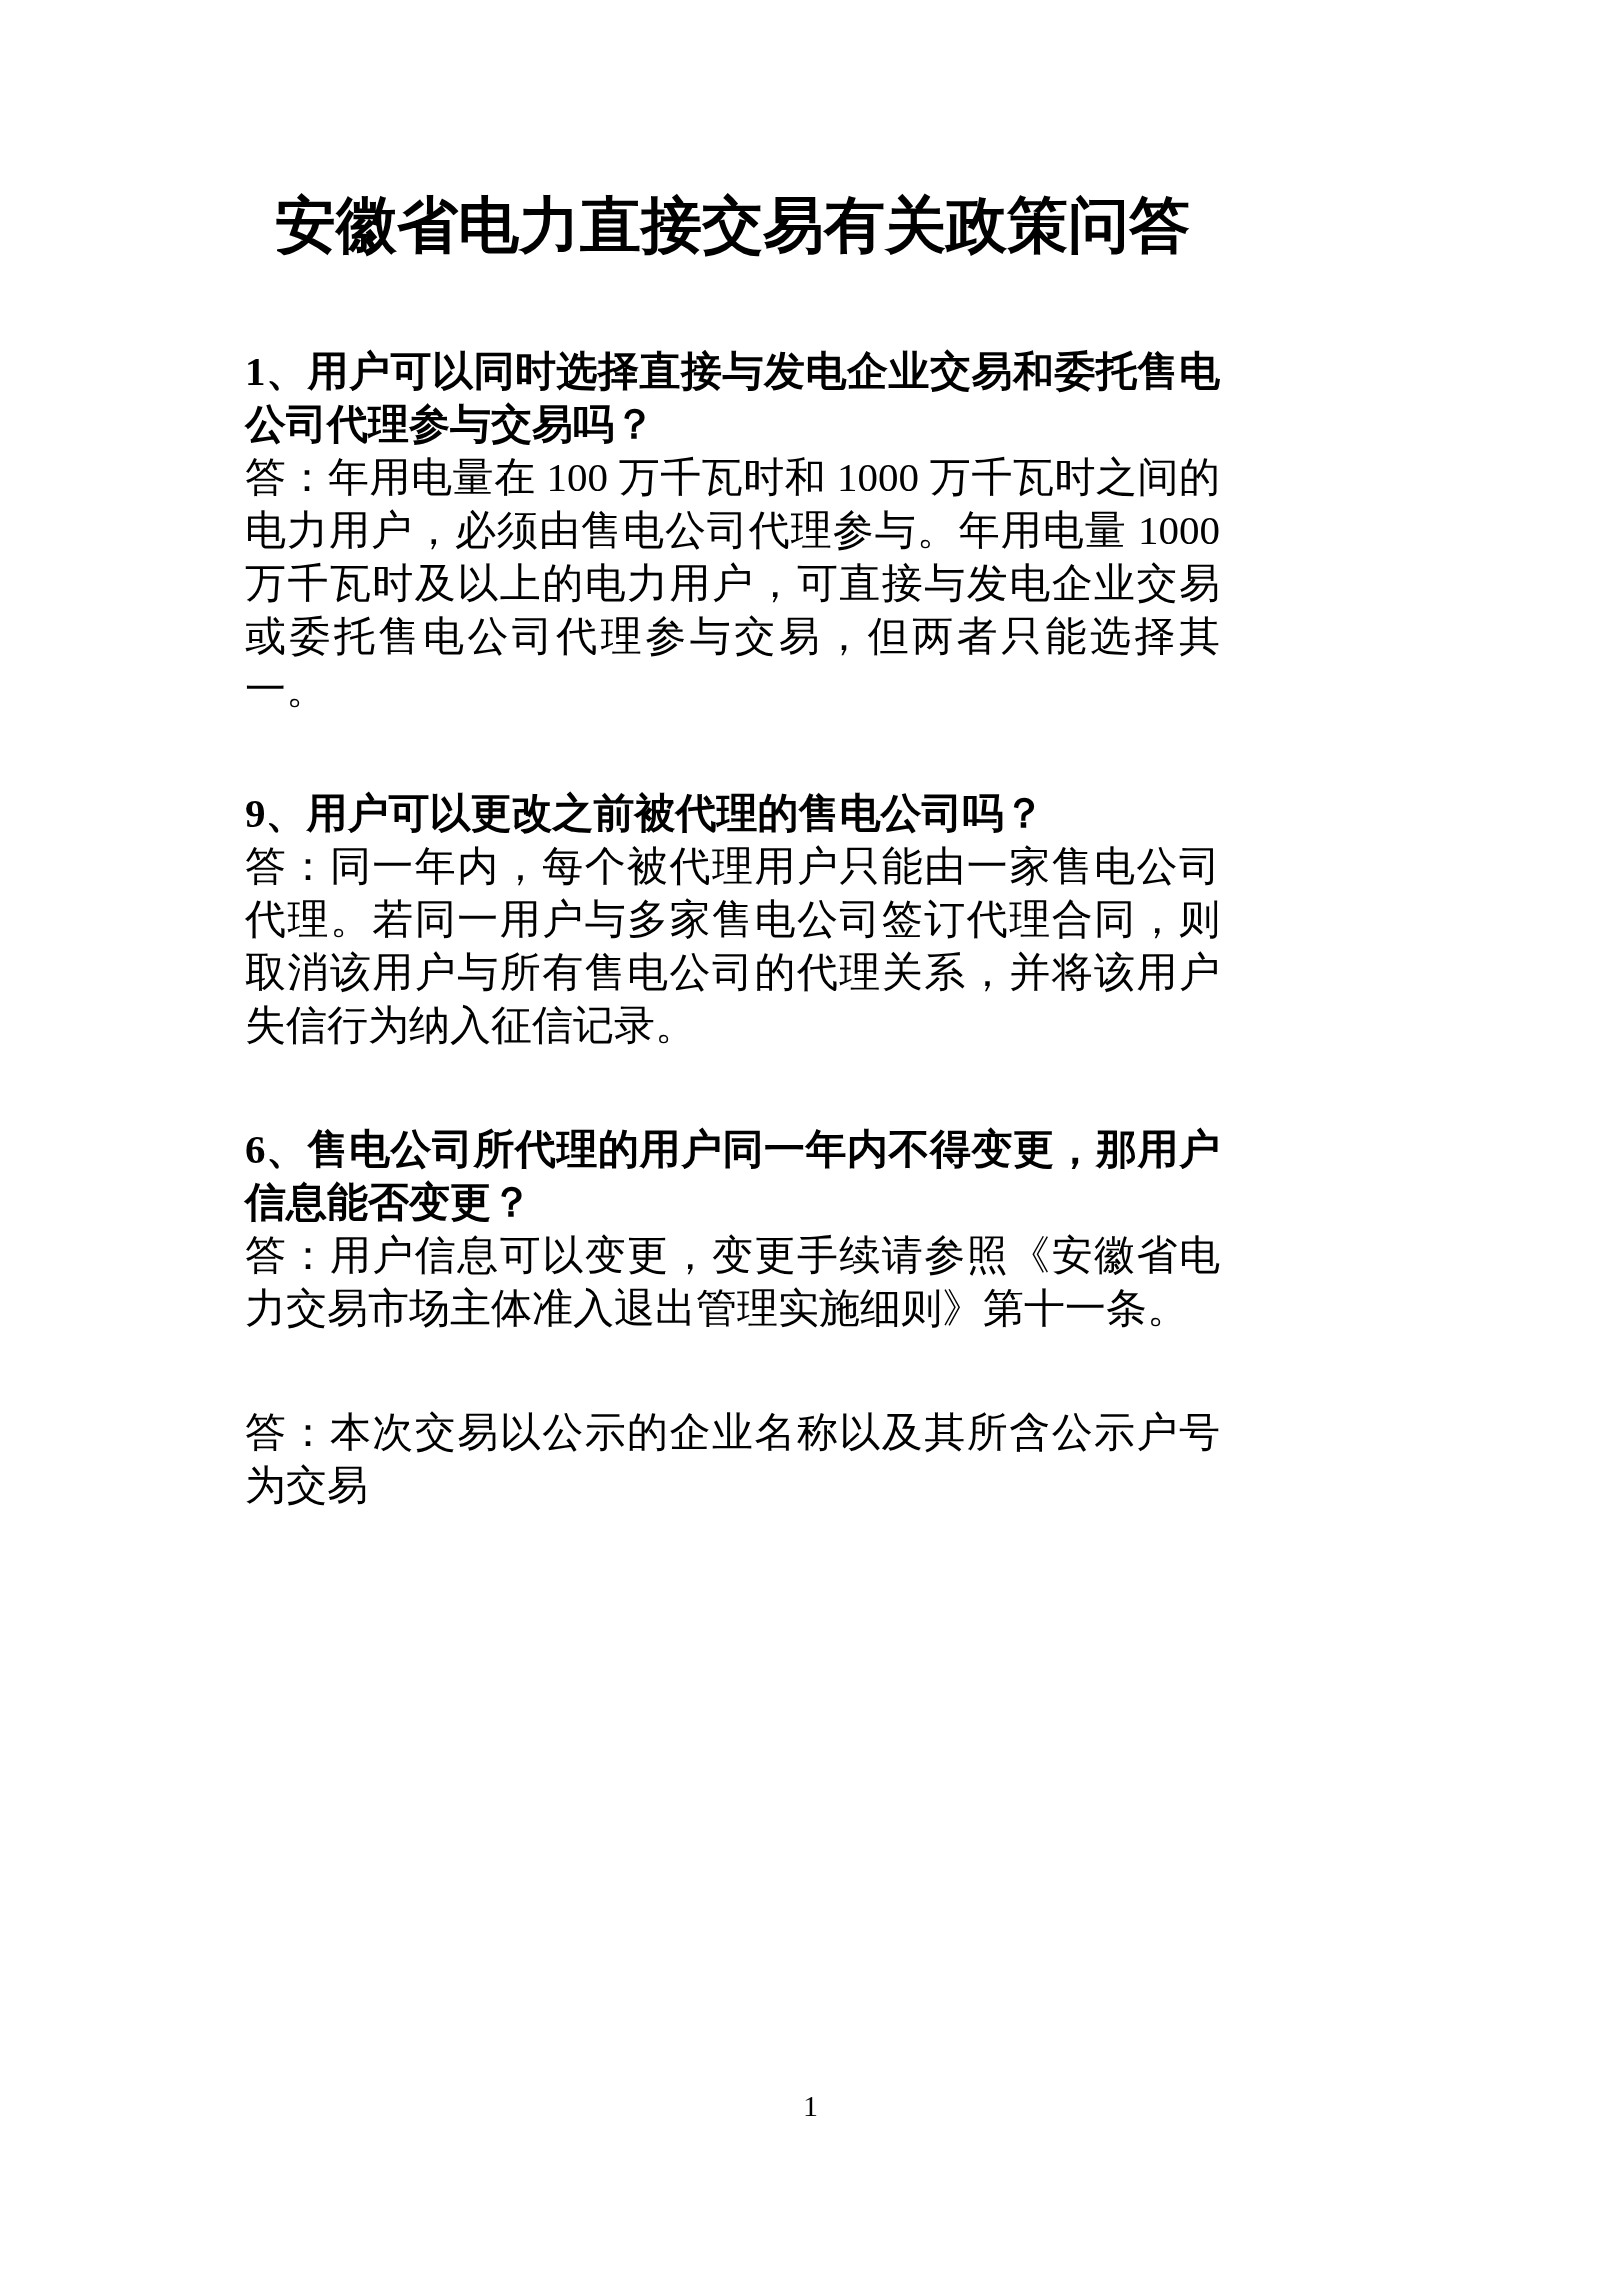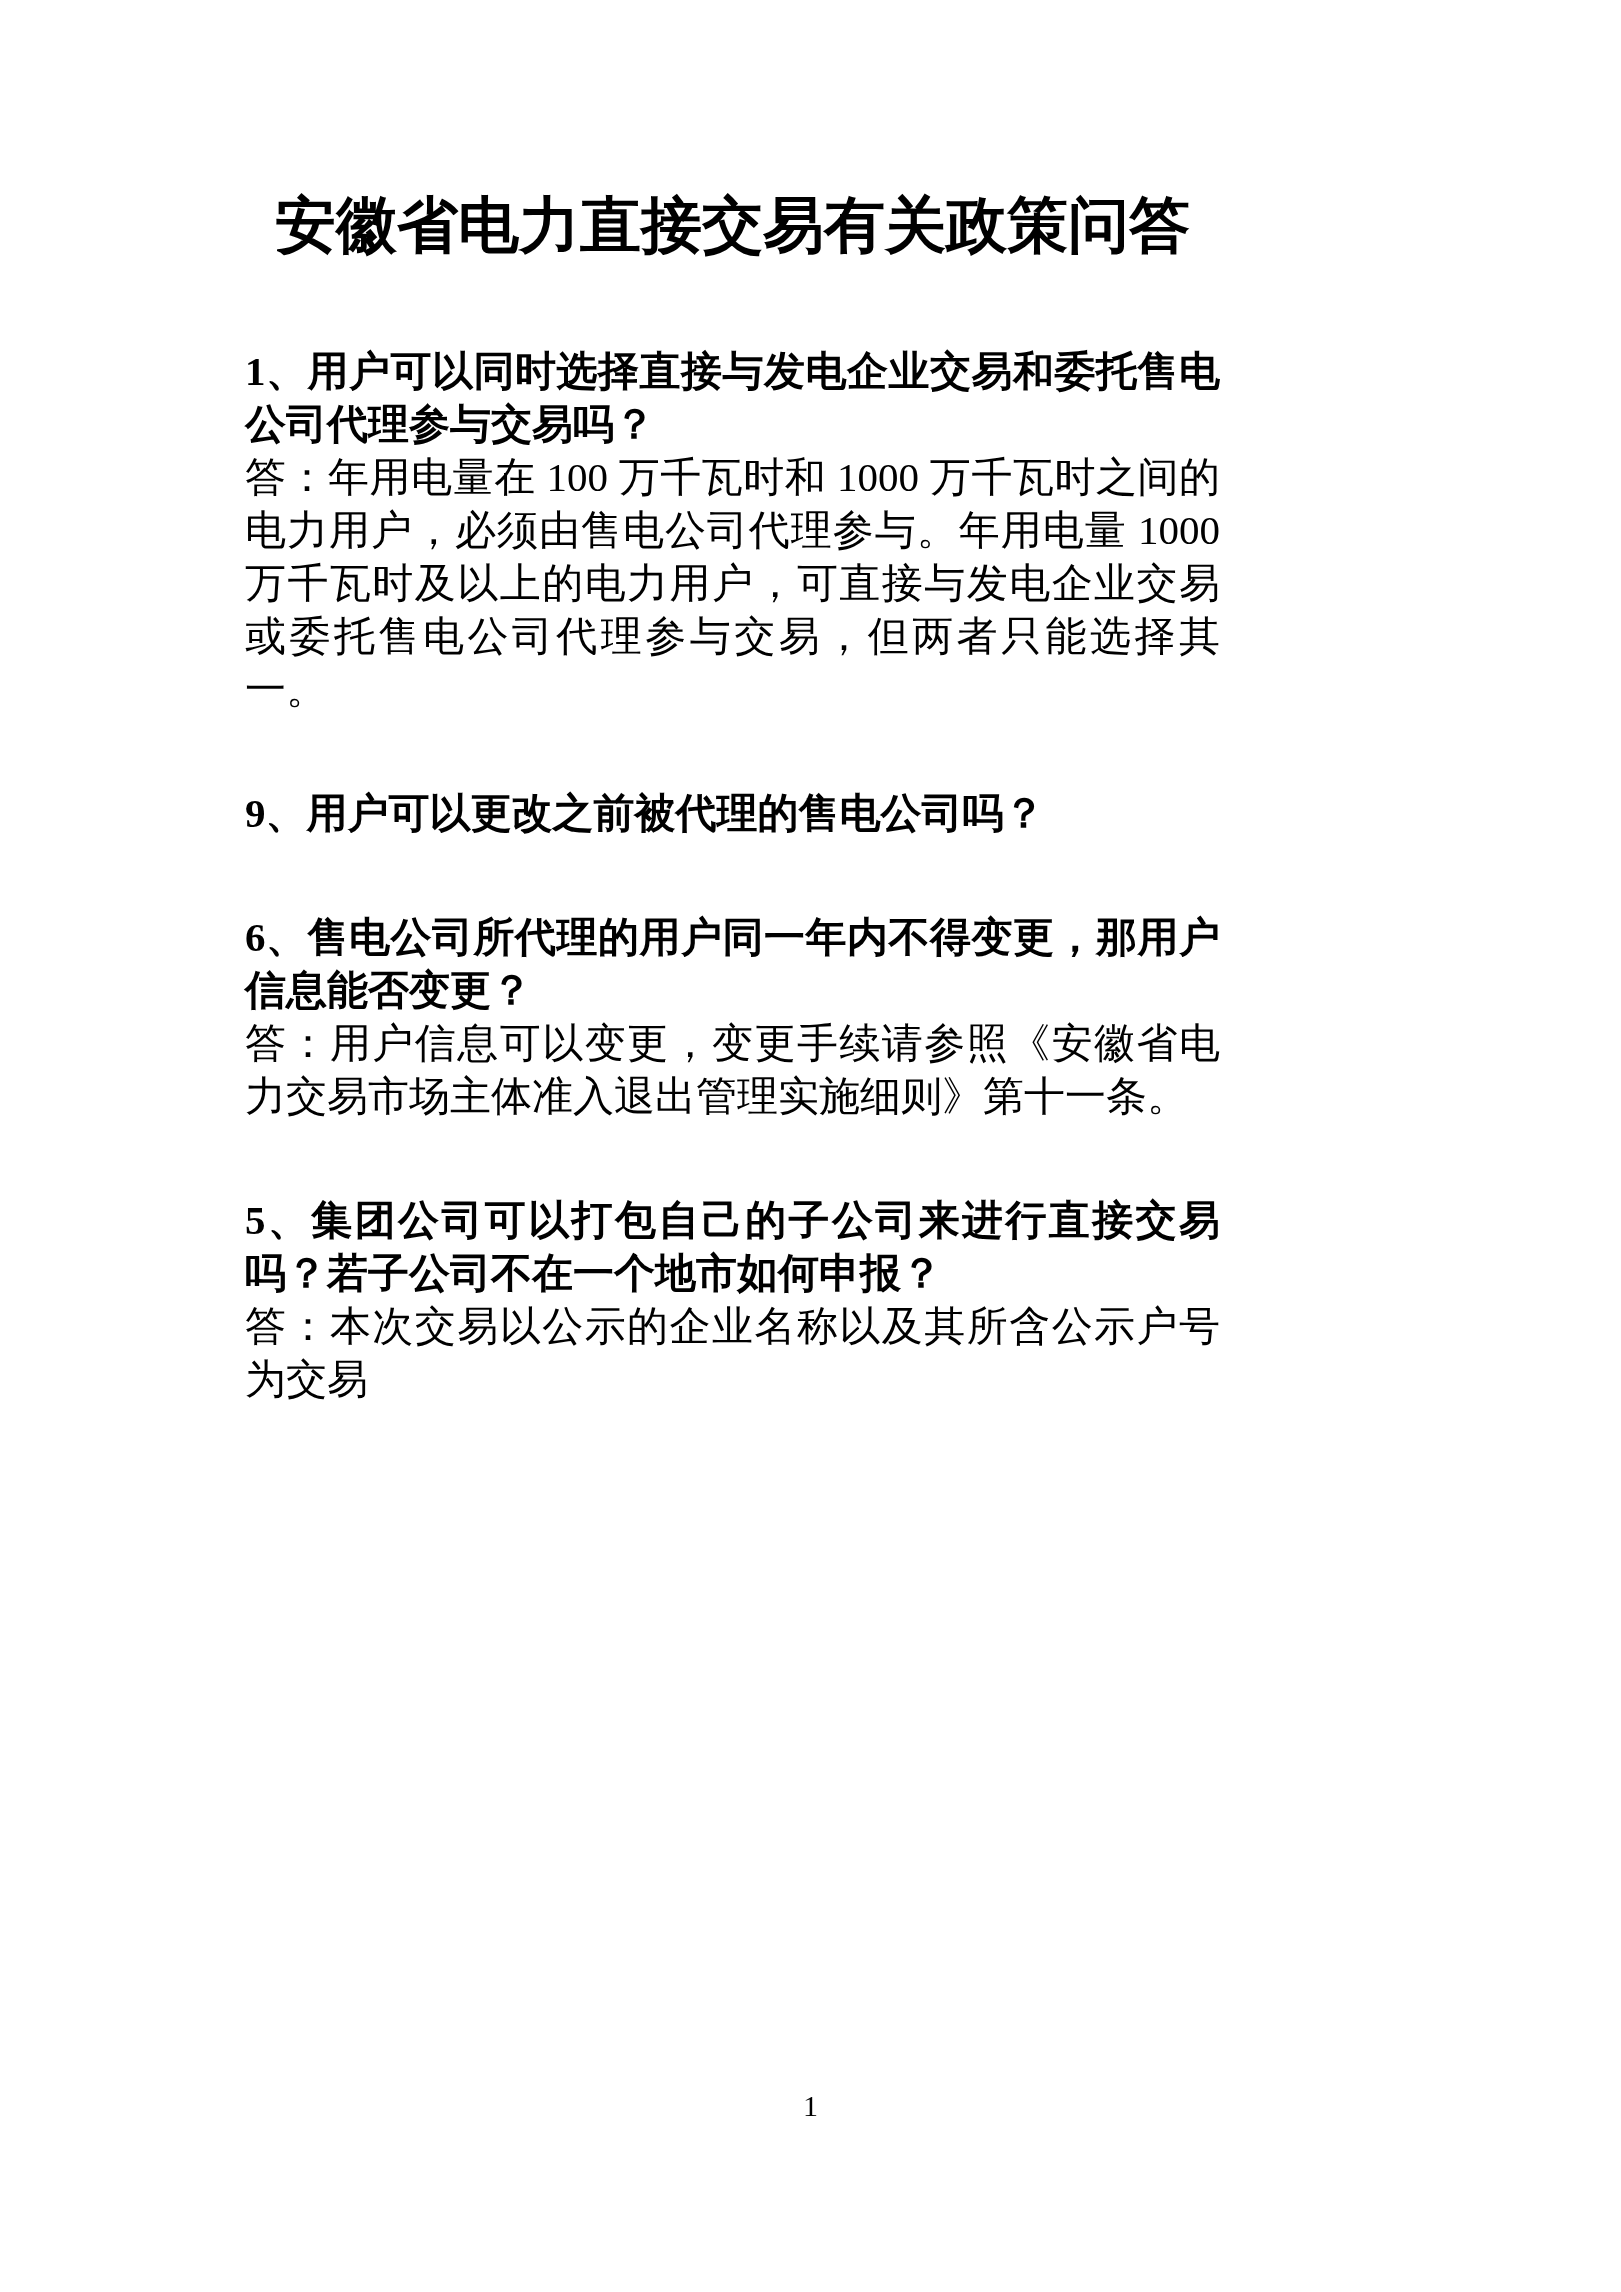--- a/index.html
+++ b/index.html
@@ -62,29 +62,29 @@
 
   <h1 class="doc-title">安徽省电力直接交易有关政策问答</h1>
 
   <section class="qa-section">
     <p class="question">1、用户可以同时选择直接与发电企业交易和委托售电公司代理参与交易吗？</p>
     <p class="answer">答：年用电量在 100 万千瓦时和 1000 万千瓦时之间的电力用户，必须由售电公司代理参与。年用电量 1000 万千瓦时及以上的电力用户，可直接与发电企业交易或委托售电公司代理参与交易，但两者只能选择其一。</p>
   </section>
 
   <section class="qa-section">
     <p class="question">9、用户可以更改之前被代理的售电公司吗？</p>
+    <p class="answer">答：同一年内，每个被代理用户只能由一家售电公司代理。若同一用户与多家售电公司签订代理合同，则取消该用户与所有售电公司的代理关系，并将该用户失信行为纳入征信记录。</p>
   </section>
 
   <section class="qa-section">
     <p class="question">6、售电公司所代理的用户同一年内不得变更，那用户信息能否变更？</p>
     <p class="answer">答：用户信息可以变更，变更手续请参照《安徽省电力交易市场主体准入退出管理实施细则》第十一条。</p>
   </section>
 
 
   <section class="qa-section">
-    <p class="question">5、集团公司可以打包自己的子公司来进行直接交易吗？若子公司不在一个地市如何申报？</p>
     <p class="answer">答：本次交易以公示的企业名称以及其所含公示户号为交易</p>
   </section>
 
   <div class="page-number">1</div>
 
 </div>
 
 
 </body></html>

